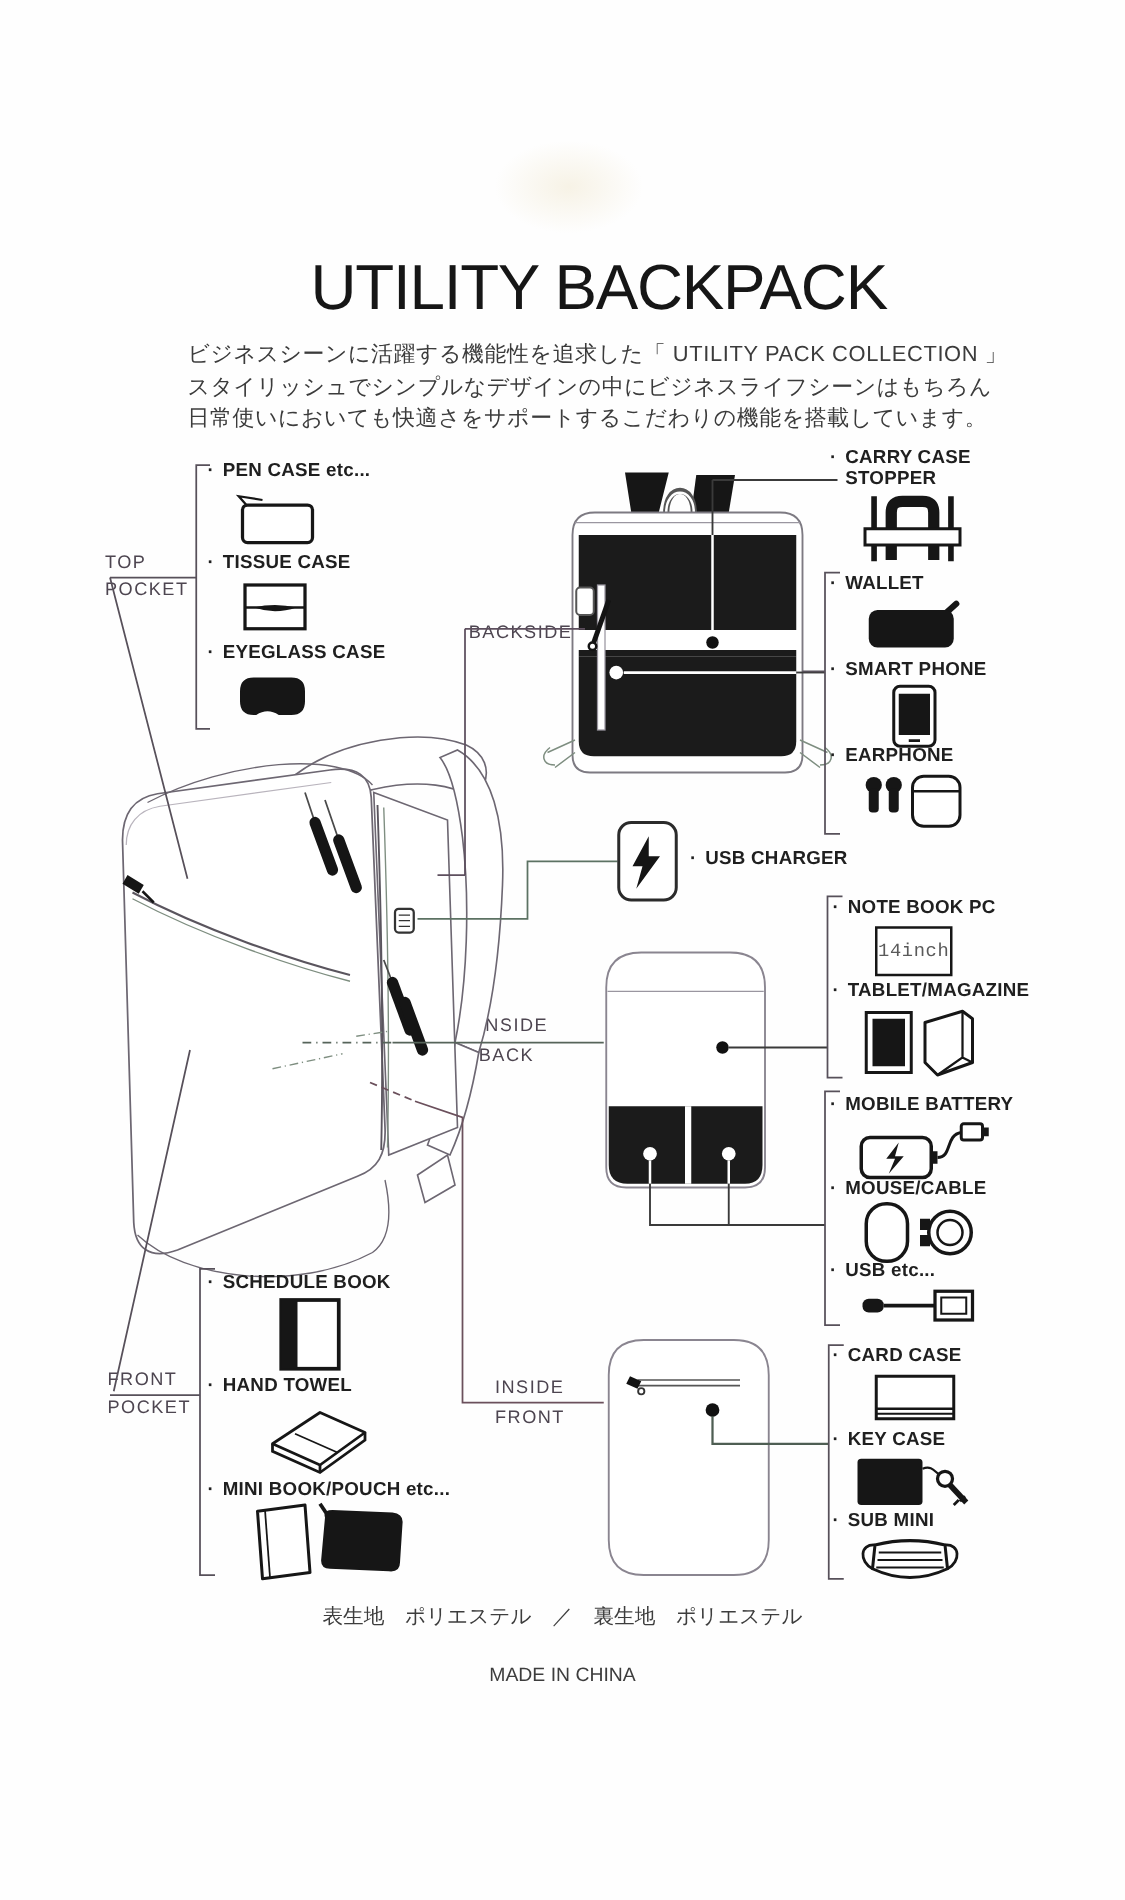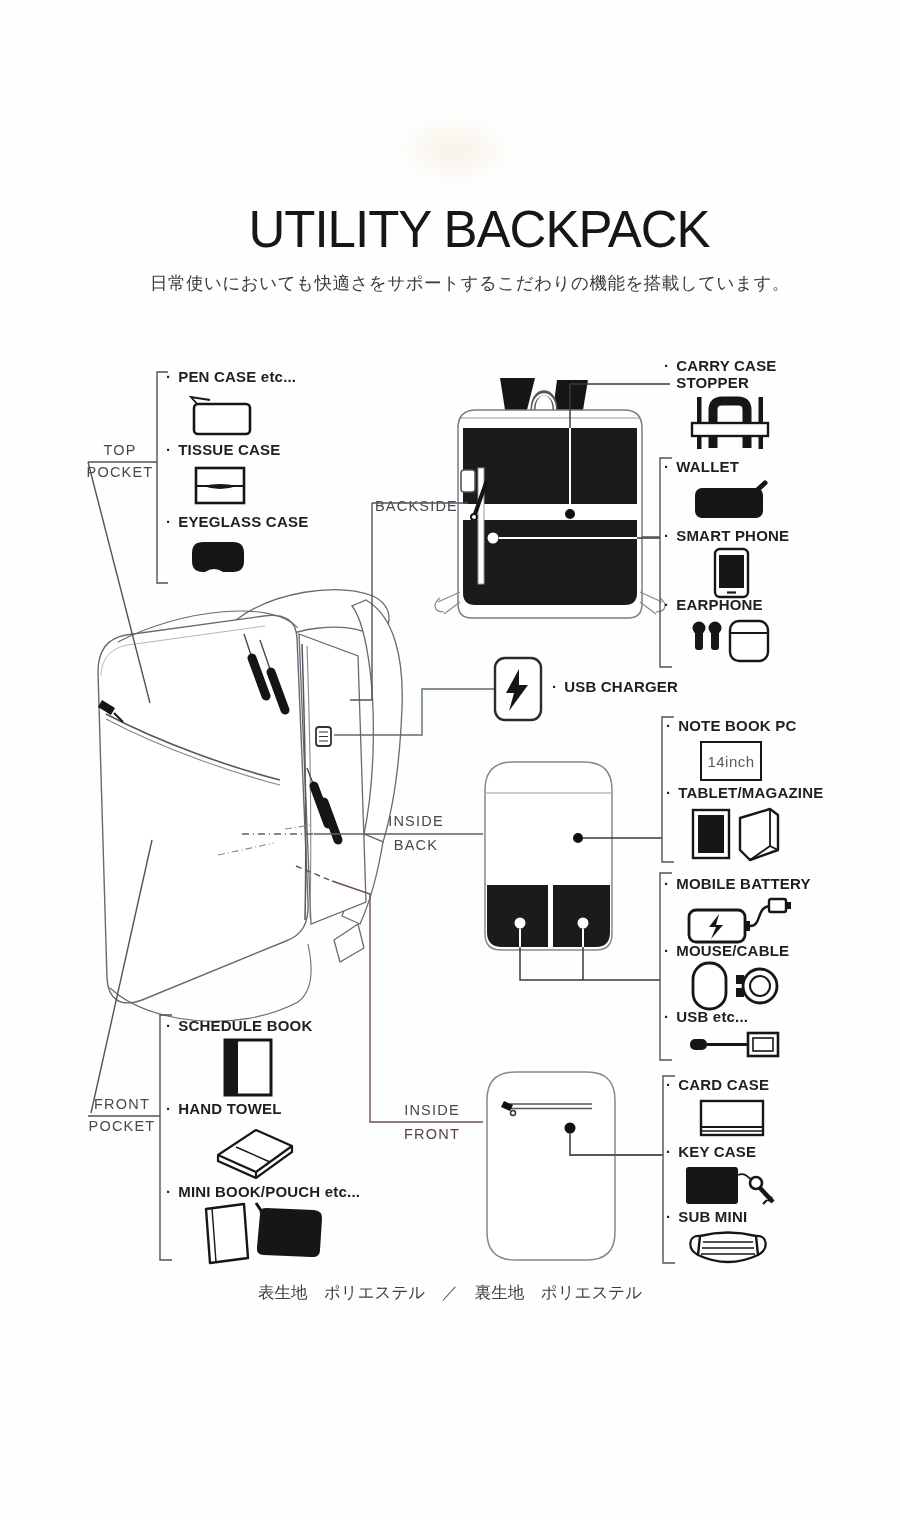--- a/index.html
+++ b/index.html
@@ -6,39 +6,41 @@
   #page{position:relative;width:900px;height:1520px;background:#fefefe;overflow:hidden;
         font-family:"Liberation Sans",sans-serif;color:#1f1f1f;}
   #page > *{position:absolute;}
   .title{left:0;top:200px;width:900px;text-align:center;font-size:51px;font-weight:400;
          letter-spacing:-1px;color:#161616;white-space:nowrap;padding-left:29px;}
   .intro{left:150px;top:271px;font-size:17.5px;line-height:25.5px;color:#3b3b3b;letter-spacing:.5px;}
   .item{display:flex;gap:7px;font-size:15px;font-weight:700;letter-spacing:.2px;color:#1f1f1f;
         white-space:nowrap;align-items:flex-start;}
   .item .bullet{font-weight:700;}
   .item.wrap{white-space:normal;width:120px;line-height:17px;}
-  .ptr{font-size:14.5px;letter-spacing:1.2px;color:#4d4550;text-align:center;line-height:17px;}
+  .ptr{font-size:14.5px;letter-spacing:1.2px;color:#4d4550;line-height:17px;}
   .ptr.nowrap{white-space:nowrap;text-align:left;margin-top:12px;}
   .nb-box{width:58px;height:36px;border:2.6px solid #161616;display:flex;align-items:center;
-          justify-content:center;font-size:15px;color:#5a5a5a;letter-spacing:.5px;background:#fff;}
+          justify-content:center;font-size:15px;color:#5a5a5a;letter-spacing:.5px;background:#fff;font-family:Liberation Mono, monospace;}
   .footer-line{left:0;width:900px;text-align:center;color:#3d3d3d;}
   .wm{left:395px;top:112px;width:120px;height:75px;border-radius:50%;
       background:radial-gradient(ellipse at center,rgba(246,241,227,.9) 0%,rgba(255,255,255,0) 70%);}
   svg{overflow:visible;}
 </style>
 </head>
 <body>
 
 <div id="page">
 
   <div class="wm"></div>
 
   <div class="title">UTILITY BACKPACK</div>
 
   <div class="intro">
+    <div>ビジネスシーンに活躍する機能性を追求した「 UTILITY PACK COLLECTION 」</div>
+    <div>スタイリッシュでシンプルなデザインの中にビジネスライフシーンはもちろん</div>
     <div>日常使いにおいても快適さをサポートするこだわりの機能を搭載しています。</div>
   </div>
 
   <div class="ptr" style="left:84px;top:442px;width:72px">TOP</div>
   <div class="ptr" style="left:84px;top:464px;width:72px">POCKET</div>
   <div class="ptr nowrap" style="left:375px;top:486px">BACKSIDE</div>
   <div class="ptr" style="left:383px;top:813px;width:66px">INSIDE</div>
   <div class="ptr" style="left:383px;top:837px;width:66px">BACK</div>
   <div class="ptr" style="left:396px;top:1102px;width:72px">INSIDE</div>
   <div class="ptr" style="left:396px;top:1126px;width:72px">FRONT</div>
@@ -334,14 +336,15 @@
     <span>MINI BOOK/POUCH etc...</span>
   </div>
   <svg style="left:196px;top:1200px" width="135" height="64" viewBox="0 0 135 64">
     <path d="M10,9 L48,4 L52,58 L14,63 Z" fill="#fff" stroke="#161616" stroke-width="2.4" stroke-linejoin="round"></path>
     <path d="M16,8 L20,62" stroke="#161616" stroke-width="1.4"></path>
     <path d="M66,12 L60,3" stroke="#161616" stroke-width="3"></path>
     <path d="M64,14 Q62,8 70,8 L118,10 Q127,11 126,19 L124,50 Q124,58 115,57 L68,55 Q60,55 61,47 Z" fill="#161616"></path>
   </svg>
 
   <div class="footer-line" style="top:1282px;font-size:16.5px">表生地　ポリエステル　／　裏生地　ポリエステル</div>
+  <div class="footer-line" style="top:1332px;font-size:15.5px">MADE IN CHINA</div>
 
 </div>
 
 </body></html>

